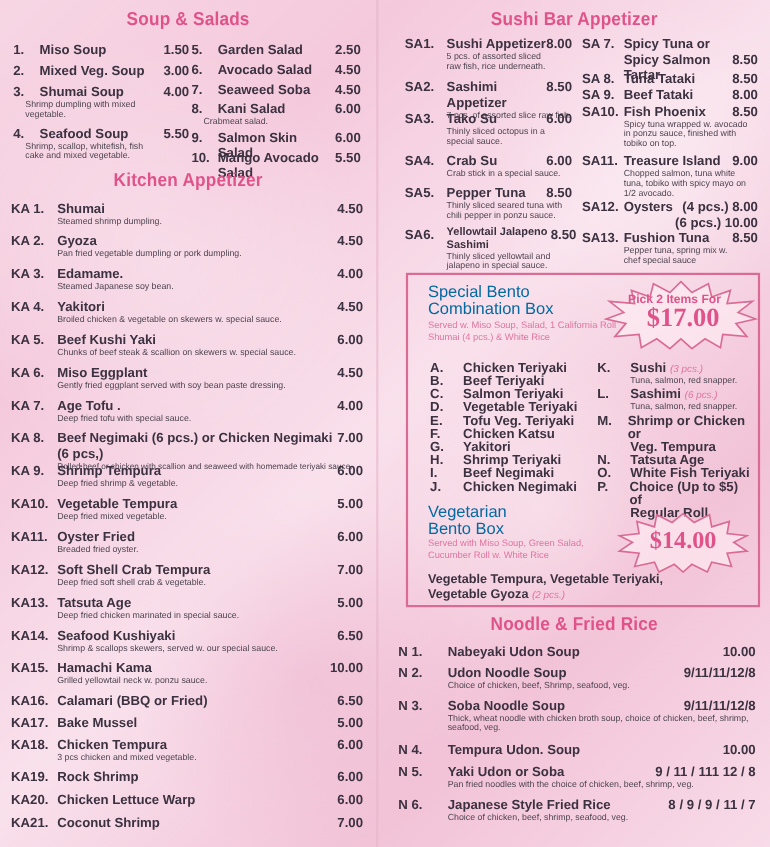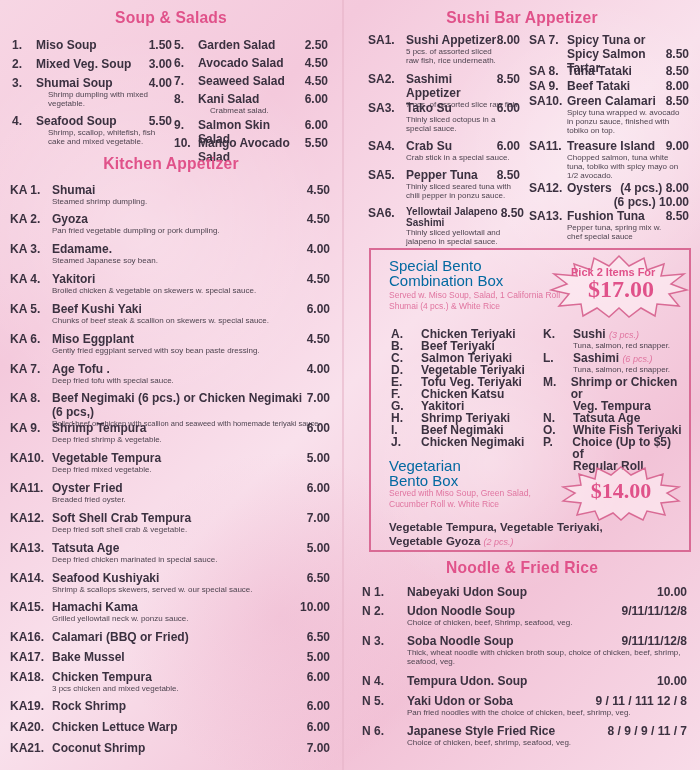--- a/index.html
+++ b/index.html
@@ -17,21 +17,21 @@
 h2{font-family:"Liberation Sans",sans-serif;font-weight:bold;color:#e0528a;text-align:center;font-size:17px;transform:scaleX(.92);letter-spacing:.2px}
 .num{font-weight:bold;font-size:12px;color:#3b3140}
 .name{font-weight:bold;font-size:12px;color:#3b3140}
 .price{font-weight:bold;font-size:12px;color:#3b3140;text-align:right}
 .desc{font-size:8px;color:#4e4450;line-height:9px}
 
 .soupitem{position:absolute;width:160px}
 .soupitem .line{display:flex}
 .soupitem .num{width:24px}
 .soupitem .name{flex:1}
-.soupitem .desc{margin-left:36px}
+.soupitem .desc{margin-left:11px}
 
 .ka{position:absolute;left:10px;width:320px}
 .ka .line{display:flex}
 .ka .num{width:42px}
 .ka .name{flex:1}
 .ka .desc{margin-left:42px}
 
 .sa{position:absolute}
 .sa .line{display:flex}
 .sa .num{width:38px}
@@ -101,21 +101,21 @@
   <div class="soupitem" style="left:174px;top:56px;width:154px">
       <div class="line">
         <span class="num">6.</span>
         <span class="name">Avocado Salad</span>
         <span class="price">4.50</span>
       </div>
     </div>
   <div class="soupitem" style="left:174px;top:74px;width:154px">
       <div class="line">
         <span class="num">7.</span>
-        <span class="name">Seaweed Salad</span>
+        <span class="name">Seaweed Soba</span>
         <span class="price">4.50</span>
       </div>
     </div>
   <div class="soupitem" style="left:174px;top:92px;width:154px">
       <div class="line">
         <span class="num">8.</span>
         <span class="name">Kani Salad</span>
         <span class="price">6.00</span>
       </div>
       <div class="desc">Crabmeat salad.</div>
@@ -374,21 +374,21 @@
   <div class="sa" style="left:185px;top:79px;width:160px">
       <div class="line">
         <span class="num">SA 9.</span>
         <span class="name">Beef Tataki</span>
         <span class="price">8.00</span>
       </div>
     </div>
   <div class="sa" style="left:185px;top:94px;width:160px">
       <div class="line">
         <span class="num">SA10.</span>
-        <span class="name">Green Calamari</span>
+        <span class="name">Fish Phoenix</span>
         <span class="price">8.50</span>
       </div>
       <div class="desc" style="width:115px">Spicy tuna wrapped w. avocado in ponzu sauce, finished with tobiko on top.</div>
     </div>
   <div class="sa" style="left:185px;top:139px;width:160px">
       <div class="line">
         <span class="num">SA11.</span>
         <span class="name">Treasure Island</span>
         <span class="price">9.00</span>
       </div>

